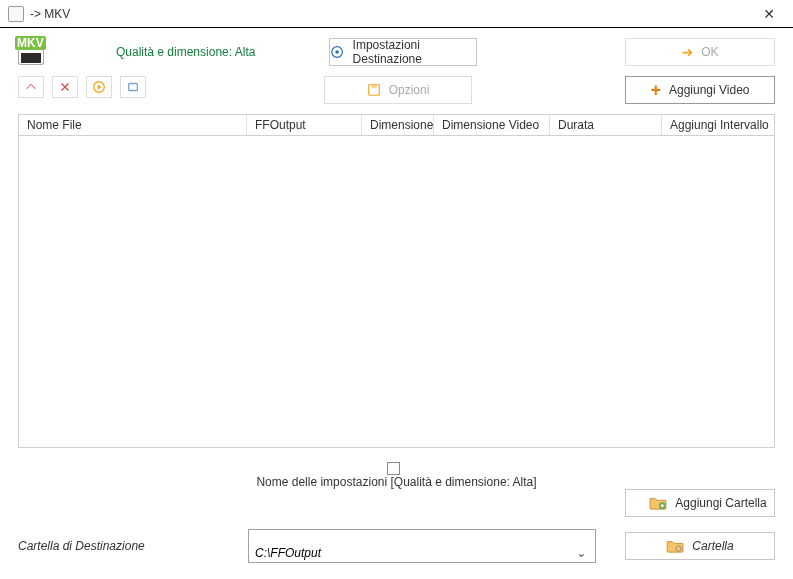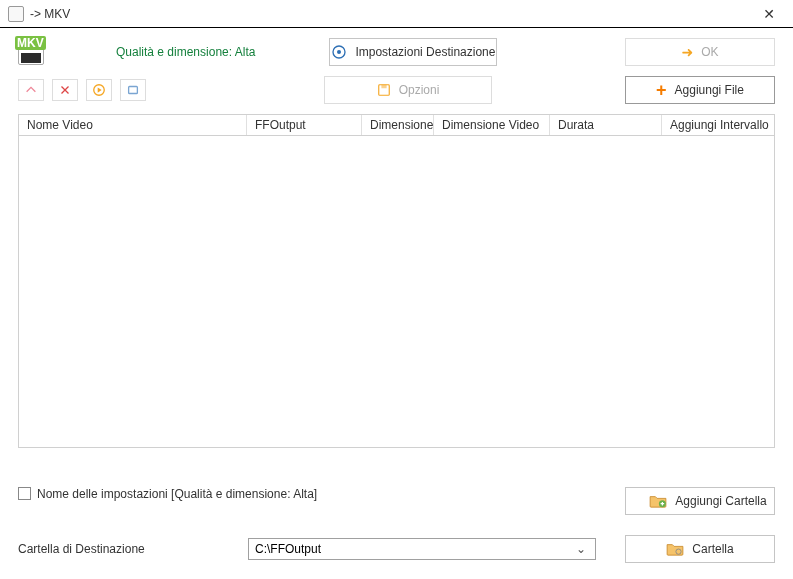--- a/index.html
+++ b/index.html
@@ -8,44 +8,44 @@
 .titlebar .app-icon { width: 16px; height: 16px; border: 1px solid #999; border-radius: 2px; background: #f8f8f8; margin-right: 6px; display:flex;align-items:center;justify-content:center;}
 .titlebar .title { color: #333; }
 .titlebar .close { margin-left: auto; font-size: 14px; color: #333; padding: 4px 10px; cursor: pointer; user-select:none;}
 .row1 { display: flex; align-items: center; padding: 10px 18px 6px; gap: 12px; }
 .mkv-icon { width: 26px; height: 26px; position: relative; }
 .mkv-icon .page { position:absolute; inset:0; background:#fff; border:1px solid #aaa; border-radius:2px; }
 .mkv-icon .tag { position:absolute; top:-3px; left:-3px; background:#7ac142; color:#fff; font-size:12px; font-weight:bold; padding:0 2px; border-radius:2px; }
 .mkv-icon .clap { position:absolute; bottom:2px; left:3px; right:3px; height:10px; background:#2b2b2b; }
 .quality { margin-left: 60px; color: #15803d; white-space:nowrap;}
 .btn { height: 28px; border: 1px solid #c5c5c5; background: #fff; display: inline-flex; align-items: center; justify-content: center; gap: 8px; color: #333; cursor: pointer; user-select:none;}
-.btn.wide { width: 168px; }
+.btn.wide { width: 148px; }
 .btn.main { width: 150px; }
 .btn.disabled { color: #aaa; border-color: #ddd; cursor: default; }
 .row1 .dest-btn { margin-left: 62px; }
 .row1 .ok-btn { margin-left: auto; }
-.row2 { display: flex; align-items: center; padding: 4px 18px 10px; gap: 12px; }
+.row2 { display: flex; padding: 4px 18px 10px; gap: 12px; }
 .iconbar { display:flex; gap:8px;}
 .iconbtn { width: 26px; height: 22px; border: 1px solid #ddd; background:#fff; display:flex; align-items:center; justify-content:center; cursor:pointer; }
 .iconbtn svg { width:14px; height:14px; }
 .row2 .opzioni { margin-left: 166px; }
 .row2 .add-file { margin-left: auto; border-color:#999;}
 .table-wrap { margin: 0 18px; }
 .thead { display:flex; border:1px solid #d0d0d0; height:22px; background:#fff; }
 .th { border-right:1px solid #e0e0e0; display:flex; align-items:center; padding:0 8px; color:#333; white-space:nowrap; overflow:hidden;}
 .th:last-child { border-right:none; }
 .tbody { border:1px solid #d0d0d0; border-top:none; height:312px; background:#fff; }
 .bottom { position:absolute; left:18px; right:18px; bottom:16px; }
-.row-b1 { display:flex; margin-bottom:20px;}
+.row-b1 { display:flex; align-items:center; margin-bottom:12px;flex-direction:column;}
 .chk { width:13px; height:13px; border:1px solid #888; margin-right:6px; background:#fff;}
 .row-b1 .label { color:#333; }
 .row-b1 .add-folder { margin-left:auto;padding-left:16px; }
-.row-b2 { display:flex; align-items:center; }
+.row-b2 { display:flex; align-items:center;font-style:italic; }
 .row-b2 .dest-label { width:230px; color:#333; }
-.select { flex:0 0 348px; height:22px; border:1px solid #a0a0a0; background:#fff; display:flex; align-items:center; padding:4px 6px; position:relative;}
+.select { flex:0 0 348px; height:22px; border:1px solid #a0a0a0; background:#fff; display:flex; align-items:flex-start; padding:16px 6px; position:relative;}
 .select .arrow { margin-left:auto; width:16px; text-align:center; color:#555;}
 .row-b2 .modify { margin-left:auto; }
 .ico-plus { color:#f57c00; font-size:18px; font-weight:bold; line-height:1;}
 .ico-arrow { color:#f5a623; font-size:14px;}
 .ico-folder { width:18px; height:14px; }
 .ico-gear { width:16px; height:16px;}
 .ico-save { width:14px; height:14px; color:#f5a623;}
 </style>
 </head>
 <body>
@@ -106,27 +106,27 @@
   <div class="btn wide disabled opzioni">
     <svg class="ico-save" viewBox="0 0 16 16">
         <rect x="2" y="2" width="12" height="12" rx="1" fill="none" stroke="#f5a623" stroke-width="1.3"></rect>
         <rect x="5" y="2" width="6" height="4" fill="#f5a623" opacity="0.5"></rect>
       </svg>
     <span>Opzioni</span>
   </div>
 
   <div class="btn main add-file">
     <span class="ico-plus">+</span>
-    <span>Aggiungi File</span>
+    <span>Aggiungi Video</span>
   </div>
 </div>
 
 <div class="table-wrap">
   <div class="thead">
-    <div class="th" style="width:228px">Nome Video</div>
+    <div class="th" style="width:228px">Nome File</div>
     <div class="th" style="width:115px">FFOutput</div>
     <div class="th" style="width:72px">Dimensione</div>
     <div class="th" style="width:116px">Dimensione Video</div>
     <div class="th" style="width:112px">Durata</div>
     <div class="th" style="flex:1">Aggiungi Intervallo</div>
   </div>
   <div class="tbody"></div>
 </div>
 
 <div class="bottom">

